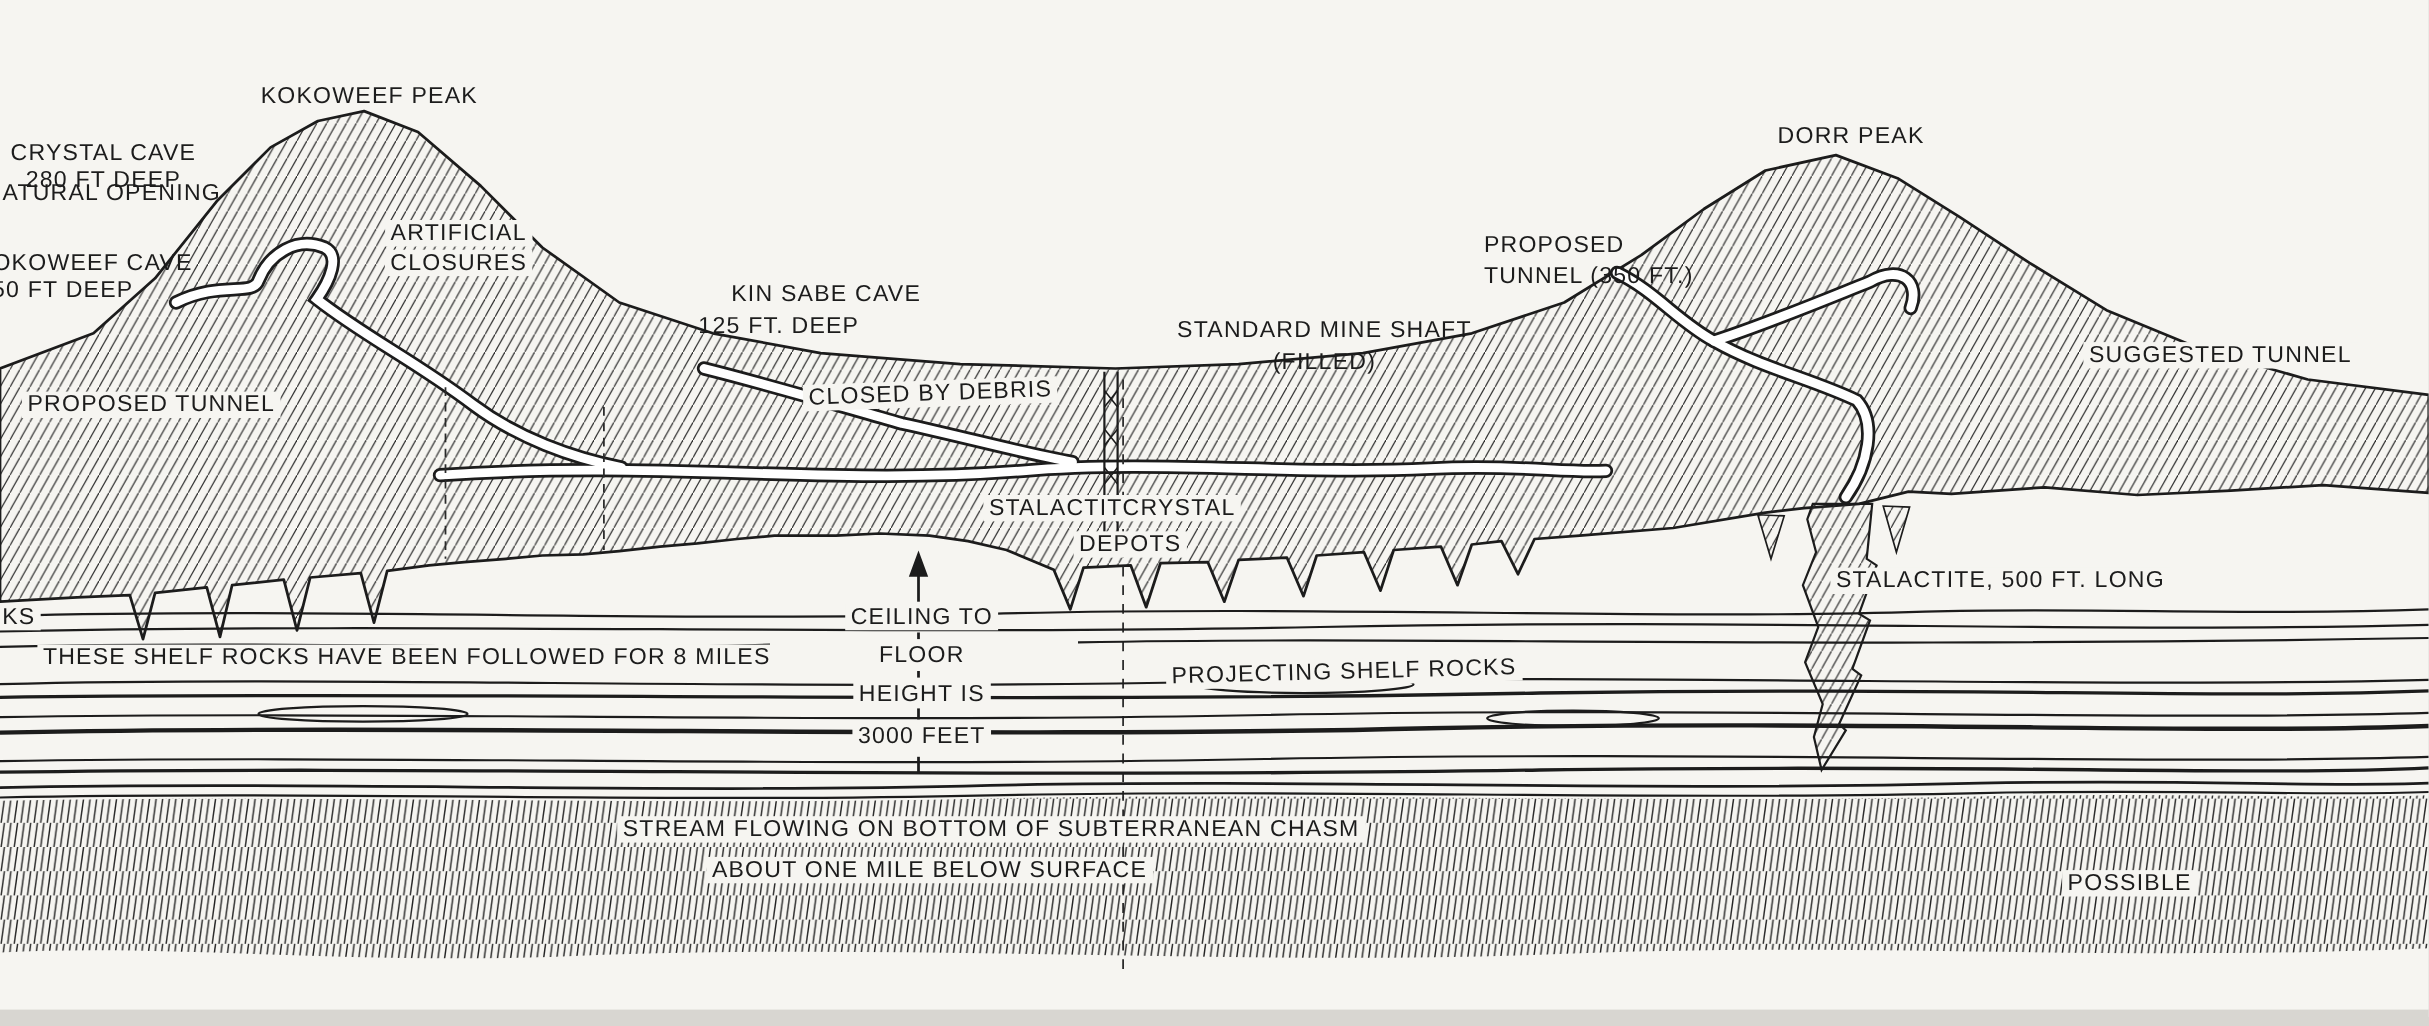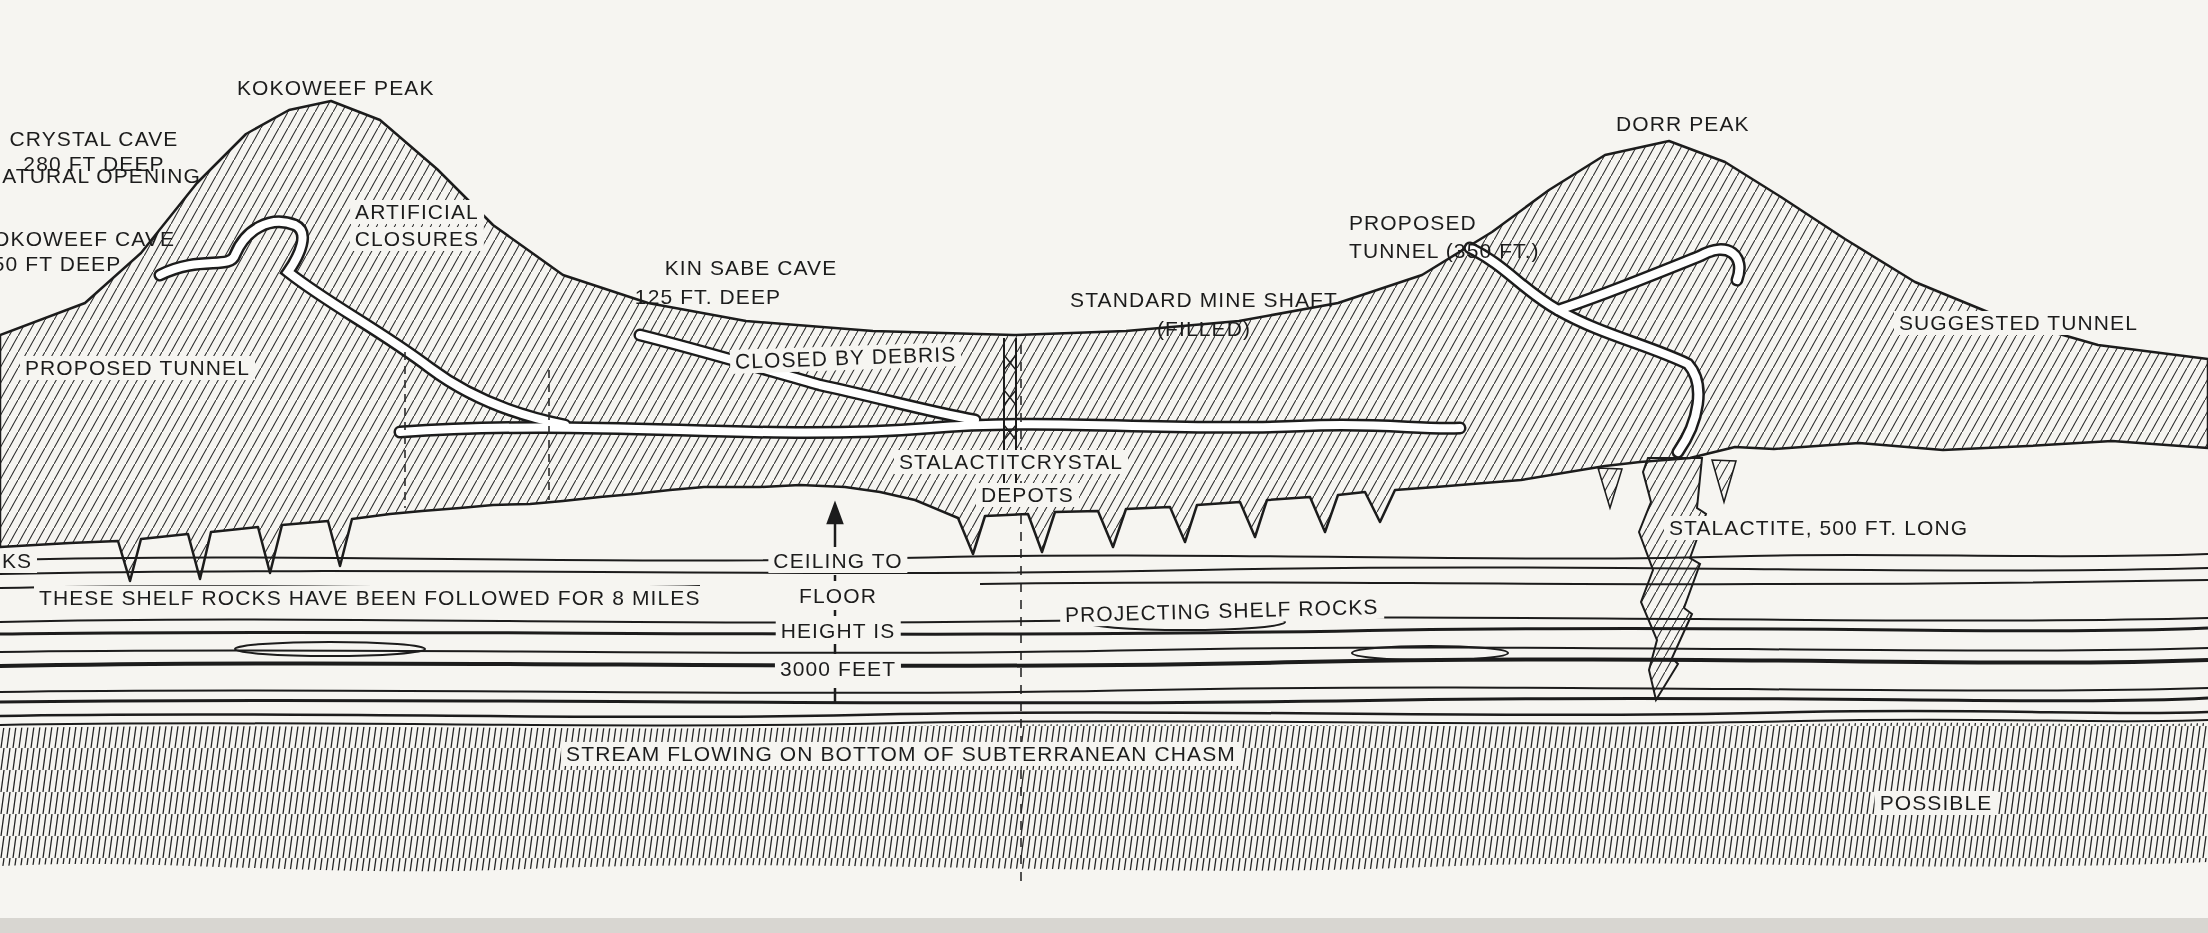--- a/index.html
+++ b/index.html
@@ -167,16 +167,17 @@
   <div class="lbl mask" style="left:34px;top:586px;">THESE SHELF ROCKS HAVE BEEN FOLLOWED FOR 8 MILES</div>
 
   <div class="lbl ctr mask" style="left:838px;top:549px;">CEILING TO</div>
   <div class="lbl ctr mask" style="left:838px;top:584px;">FLOOR</div>
   <div class="lbl ctr mask" style="left:838px;top:619px;">HEIGHT IS</div>
   <div class="lbl ctr mask" style="left:838px;top:657px;">3000 FEET</div>
 
   <div class="lbl mask rot-15" style="left:1060px;top:599px;">PROJECTING SHELF ROCKS</div>
 
   <div class="lbl ctr mask" style="left:901px;top:742px;">STREAM FLOWING ON BOTTOM OF SUBTERRANEAN CHASM</div>
+  <div class="lbl ctr mask" style="left:845px;top:779px;">ABOUT ONE MILE BELOW SURFACE</div>
 
   <div class="lbl ctr mask" style="left:1936px;top:791px;">POSSIBLE</div>
 
 </div>
 
 </body></html>

